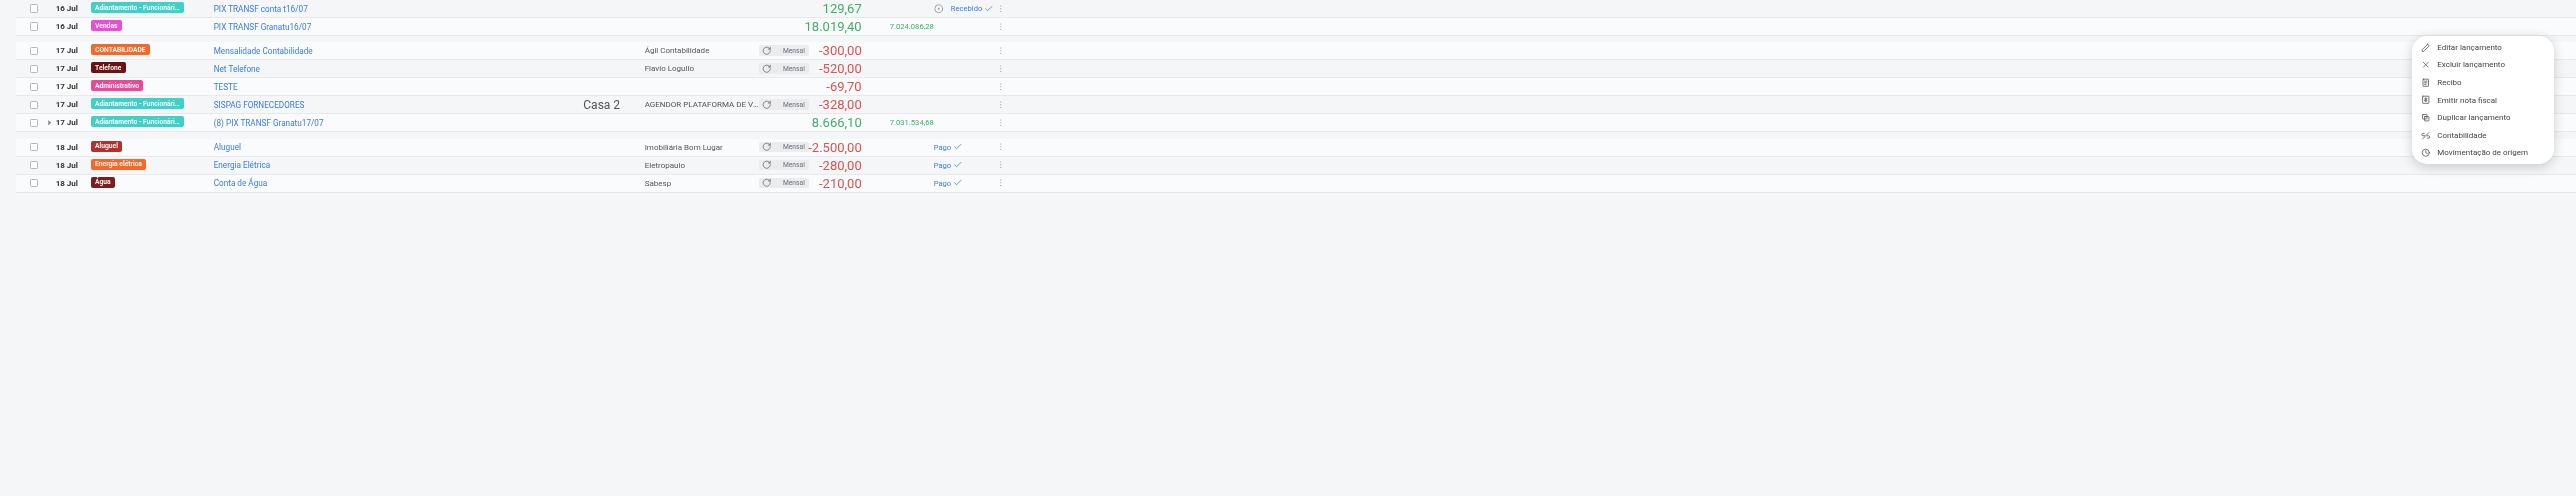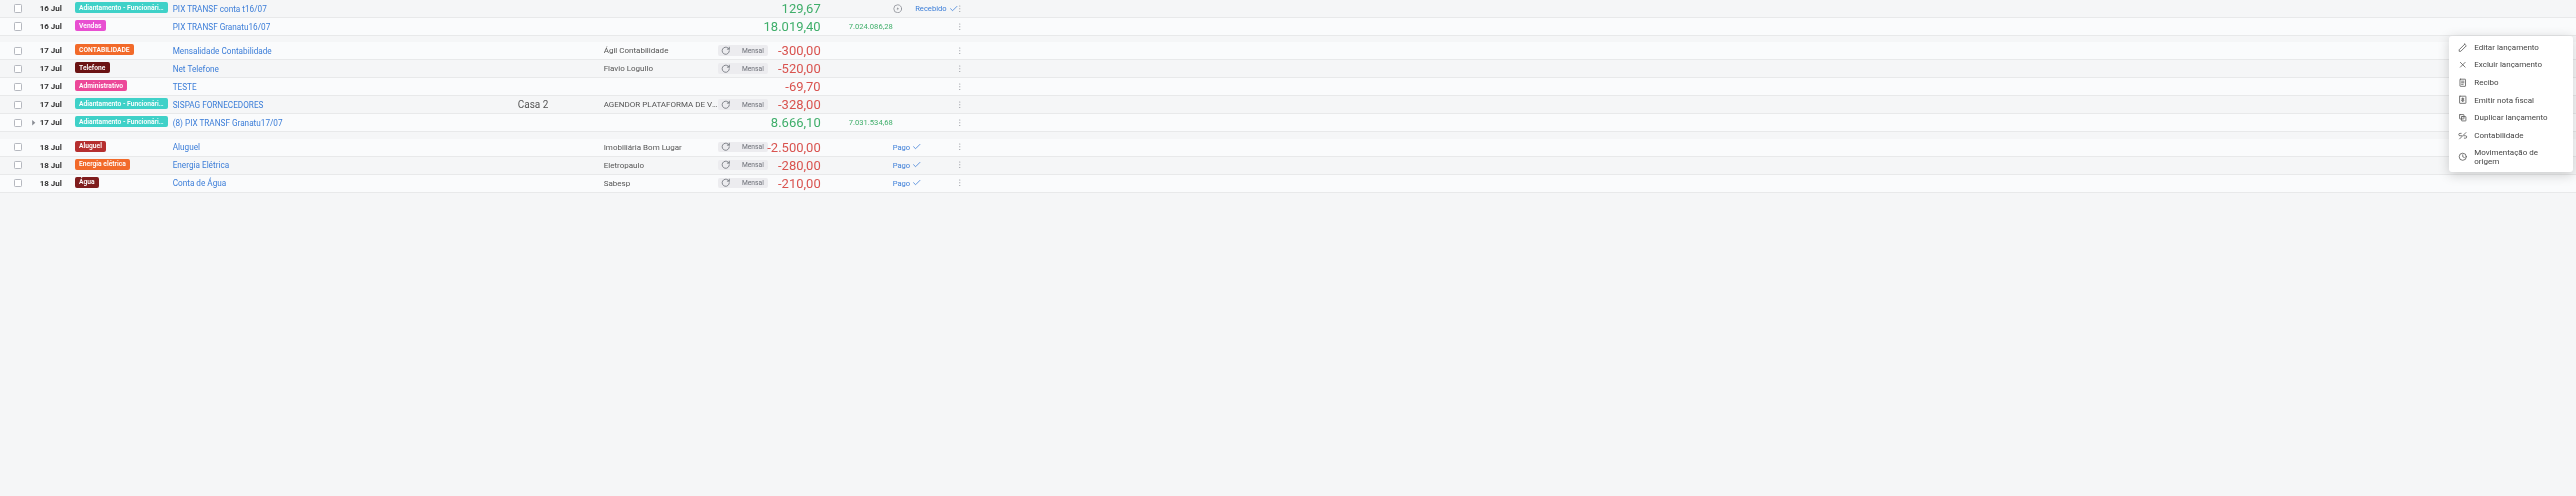--- a/index.html
+++ b/index.html
@@ -1,39 +1,39 @@
 <!DOCTYPE html>
 <html style="font-size:10px"><head>
 <meta charset="utf-8">
 <style>
   * { box-sizing: border-box; margin: 0; padding: 0; }
   body { font-family: -apple-system, BlinkMacSystemFont, "Segoe UI", Roboto, "Helvetica Neue", Arial, sans-serif; background: #f5f6f7; font-size: 8.2px; color: #333; }
   .table { width: 100%; }
-  .row { display: flex; align-items: center; height: 18px; border-bottom: 0.6px solid #e8e9ea; padding: 0 9px; position: relative; }
+  .row { display: flex; align-items: center; height: 18px; border-bottom: 0.6px solid #e8e9ea; padding: 0 9px; position: relative; margin-left: 16px; }
   .row.alt { background: #fafbfc; }
   .cell-check { width: 18px; display:flex; align-items:center; justify-content:center; }
   .cell-expand { width: 12.7px; display:flex; align-items:center; justify-content:center; color:#8a8d94; }
   .cell-date { width: 35px; font-weight: 700; color: #333; font-size: 8px; }
-  .cell-tag { width: 98px; }
+  .cell-tag { width: 123px; }
   .cell-desc { width: 345px; }
   .cell-desc a { color: #3b7dd8; text-decoration: none; font-size: 8.2px; }
-  .cell-loc { width: 86px; color: #555; font-size: 10px; }
+  .cell-loc { width: 86px; color: #555; font-size: 12px; text-align: center; }
   .cell-party { width: 114px; color: #555; font-size: 8px; white-space: nowrap; overflow: hidden; text-overflow: ellipsis; }
   .cell-recur { width: 35px; display:flex; align-items:center; }
   .cell-amount { width: 73px; text-align: right; font-size: 13px; padding-right: 5px; }
   .cell-balance { width: 67px; text-align: right; font-size: 7.6px; color: #3fae6a; }
-  .cell-status { width: 60px; text-align: right; display:flex; align-items:center; justify-content:flex-start; gap:13px; }
+  .cell-status { width: 60px; text-align: right; display:flex; align-items:center; justify-content:space-between; gap:1px; }
   .cell-more { width: 14px; display:flex; align-items:center; justify-content:center; color:#8a8d94; cursor:pointer; }
   .tag { display:inline-block; padding: 0.6px 4.4px; border-radius: 1.9px; font-size: 6.7px; font-weight: 600; color: #fff; white-space: nowrap; overflow:hidden; text-overflow: ellipsis; max-width: 100%; line-height: 10px; }
   .amt-pos { color: #3fae6a; }
   .amt-neg { color: #d9534f; }
   .recur-badge { background:#ececef; border-radius:1.9px; padding:0.6px 3.8px; font-size:6.7px; color:#6b6e76; display:inline-flex; align-items:center; gap:11px; }
   .status-link { color:#3b7dd8; font-size:7.6px; display:inline-flex; align-items:center; gap:1.9px; cursor:pointer; }
   .chk { appearance:none; width:8.2px; height:8.2px; border:0.6px solid #b5b8bf; border-radius:1.3px; background:#fff; cursor:pointer; }
-  .menu { position:absolute; right:3px; top:18px; width:124px; background:#fff; border-radius:3px; box-shadow:0 2.5px 11.4px rgba(0,0,0,0.18); padding:2.5px 0; z-index:50; }
+  .menu { position:absolute; right:22px; top:18px; width:142px; background:#fff; border-radius:15px; box-shadow:0 2.5px 11.4px rgba(0,0,0,0.18); padding:2.5px 0; z-index:50; }
   .menu-item { display:flex; align-items:center; gap:6.3px; padding:3.8px 9px; font-size:8px; color:#444; cursor:pointer; }
   .menu-icon { width:10px; height:10px; display:flex; align-items:center; justify-content:center; color:#555; }
   .spacer-row { height: 6.3px; background:#f5f6f7; }
   svg { display:block; }
 </style>
 </head>
 <body>
 
 <div class="table" id="tbl">
     <div class="row">

